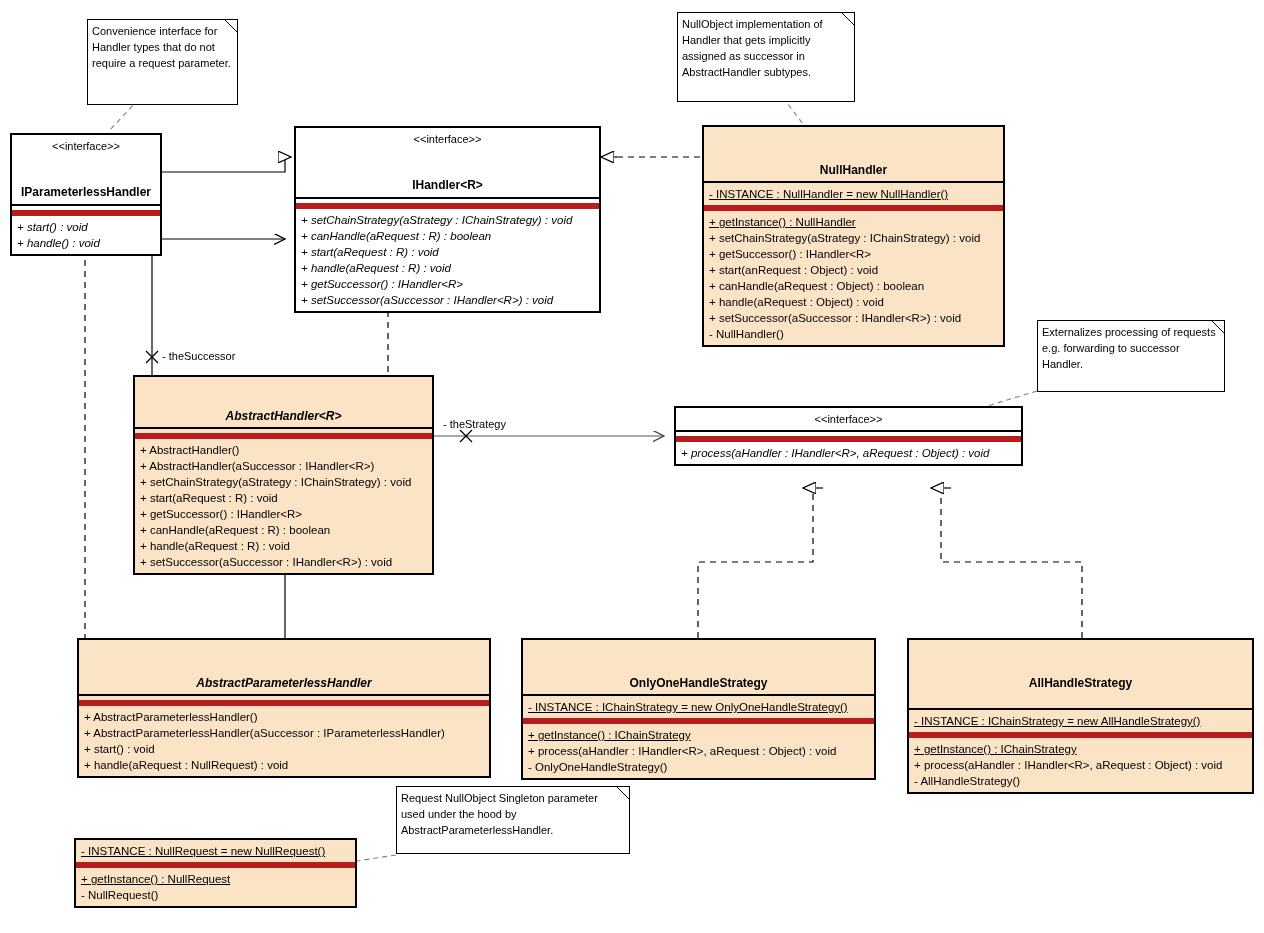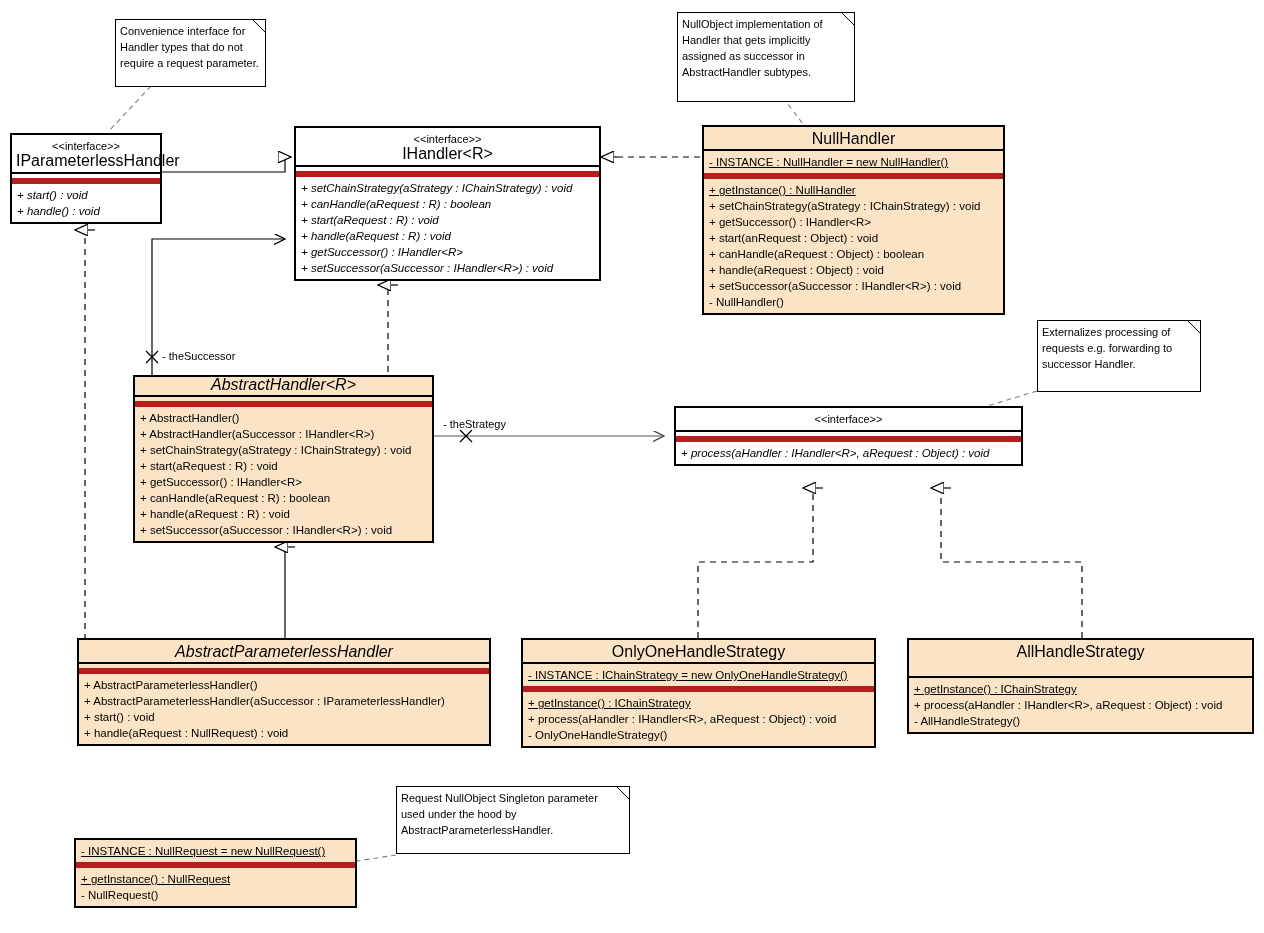--- a/index.html
+++ b/index.html
@@ -6,21 +6,21 @@
   body{width:1264px;height:933px;position:relative;overflow:hidden;
        font-family:"Liberation Sans","DejaVu Sans",sans-serif;}
   #canvas{position:absolute;left:0;top:0;width:1264px;height:933px;}
   svg.wires{position:absolute;left:0;top:0;width:1264px;height:933px;pointer-events:none;}
 
   
   .cls{position:absolute;border:2px solid #000;background:#fff;box-sizing:border-box;}
   .cls.tan{background:#FBE4C6;}
   .cls .hdr{padding:5px 4px 4px 4px;text-align:center;border-bottom:2px solid #000;}
   .cls .stereo{font-size:11px;line-height:13px;color:#000;}
-  .cls .cname{font-size:16px;font-weight:normal;line-height:15px;}
+  .cls .cname{font-size:12px;font-weight:bold;line-height:15px;margin-top:32px;}
   .cls .cname.ital{font-style:italic;}
   .cls .compart{border-bottom:6px solid #b91c1c;padding:3px 5px 3px 5px;}
   .cls .compart:last-child{border-bottom:none;}
   .cls .compart.empty{height:4px;padding:0;}
   .cls .mem{font-size:11.5px;line-height:16px;white-space:nowrap;color:#000;}
   .cls .mem.ital{font-style:italic;}
   .cls .mem.stat{text-decoration:underline;}
 
   
   .note{position:absolute;background:#fff;box-sizing:border-box;
@@ -84,37 +84,37 @@
     <path d="M285,638 L285,551" stroke="#000" stroke-width="1.2" fill="none"></path>
     <path d="M285,557 L285,537" stroke="#000" stroke-width="1.2" fill="none" marker-end="url(#hollowtri)" transform="rotate(-90 285 547)"></path>
 
     <path d="M698,638 L698,562 L813,562 L813,492" stroke="#000" stroke-width="1.2" fill="none" stroke-dasharray="6,5"></path>
     <path d="M813,498 L813,478" stroke="#000" stroke-width="1.2" fill="none" marker-end="url(#hollowtri)" transform="rotate(-90 813 488)"></path>
 
     <path d="M1082,638 L1082,562 L941,562 L941,492" stroke="#000" stroke-width="1.2" fill="none" stroke-dasharray="6,5"></path>
     <path d="M941,498 L941,478" stroke="#000" stroke-width="1.2" fill="none" marker-end="url(#hollowtri)" transform="rotate(-90 941 488)"></path>
   </svg>
 
-  <div class="note" style="left:87px;top:19px;width:151px;height:68px;margin-left:28px;">
+  <div class="note" style="left:87px;top:19px;width:151px;height:86px;">
     <svg class="foldline" viewBox="0 0 14 14">
       <path d="M0,0 L14,14 L0,14 z" fill="#fff"></path>
       <path d="M14,14 L0,0" stroke="#000" stroke-width="1" fill="none"></path>
     </svg>
     <div class="ntxt">Convenience interface for Handler types that do not require a request parameter.</div>
   </div>
 
   <div class="note" style="left:677px;top:12px;width:178px;height:90px;">
     <svg class="foldline" viewBox="0 0 14 14">
       <path d="M0,0 L14,14 L0,14 z" fill="#fff"></path>
       <path d="M14,14 L0,0" stroke="#000" stroke-width="1" fill="none"></path>
     </svg>
     <div class="ntxt">NullObject implementation of Handler that gets implicitly assigned as successor in AbstractHandler subtypes.</div>
   </div>
 
-  <div class="note" style="left:1037px;top:320px;width:164px;height:72px;">
+  <div class="note" style="left:1037px;top:320px;width:188px;height:72px;">
     <svg class="foldline" viewBox="0 0 14 14">
       <path d="M0,0 L14,14 L0,14 z" fill="#fff"></path>
       <path d="M14,14 L0,0" stroke="#000" stroke-width="1" fill="none"></path>
     </svg>
     <div class="ntxt">Externalizes processing of requests e.g. forwarding to successor Handler.</div>
   </div>
 
   <div class="note" style="left:396px;top:786px;width:234px;height:68px;">
     <svg class="foldline" viewBox="0 0 14 14">
       <path d="M0,0 L14,14 L0,14 z" fill="#fff"></path>
@@ -222,20 +222,23 @@
       <div class="mem">+ process(aHandler : IHandler&lt;R&gt;, aRequest : Object) : void</div>
       <div class="mem">- OnlyOneHandleStrategy()</div>
     </div>
   </div>
 
   <div class="cls tan" style="left:907px;top:638px;width:347px;">
     <div class="hdr" style="padding-top:4px;padding-bottom:17px;">
       <div class="cname">AllHandleStrategy</div>
     </div>
     <div class="compart">
+      <div class="mem stat">- INSTANCE : IChainStrategy = new AllHandleStrategy()</div>
+    </div>
+    <div class="compart">
       <div class="mem stat">+ getInstance() : IChainStrategy</div>
       <div class="mem">+ process(aHandler : IHandler&lt;R&gt;, aRequest : Object) : void</div>
       <div class="mem">- AllHandleStrategy()</div>
     </div>
   </div>
 
   <div class="cls tan" style="left:74px;top:838px;width:283px;">
     <div class="compart">
       <div class="mem stat">- INSTANCE : NullRequest = new NullRequest()</div>
     </div>

